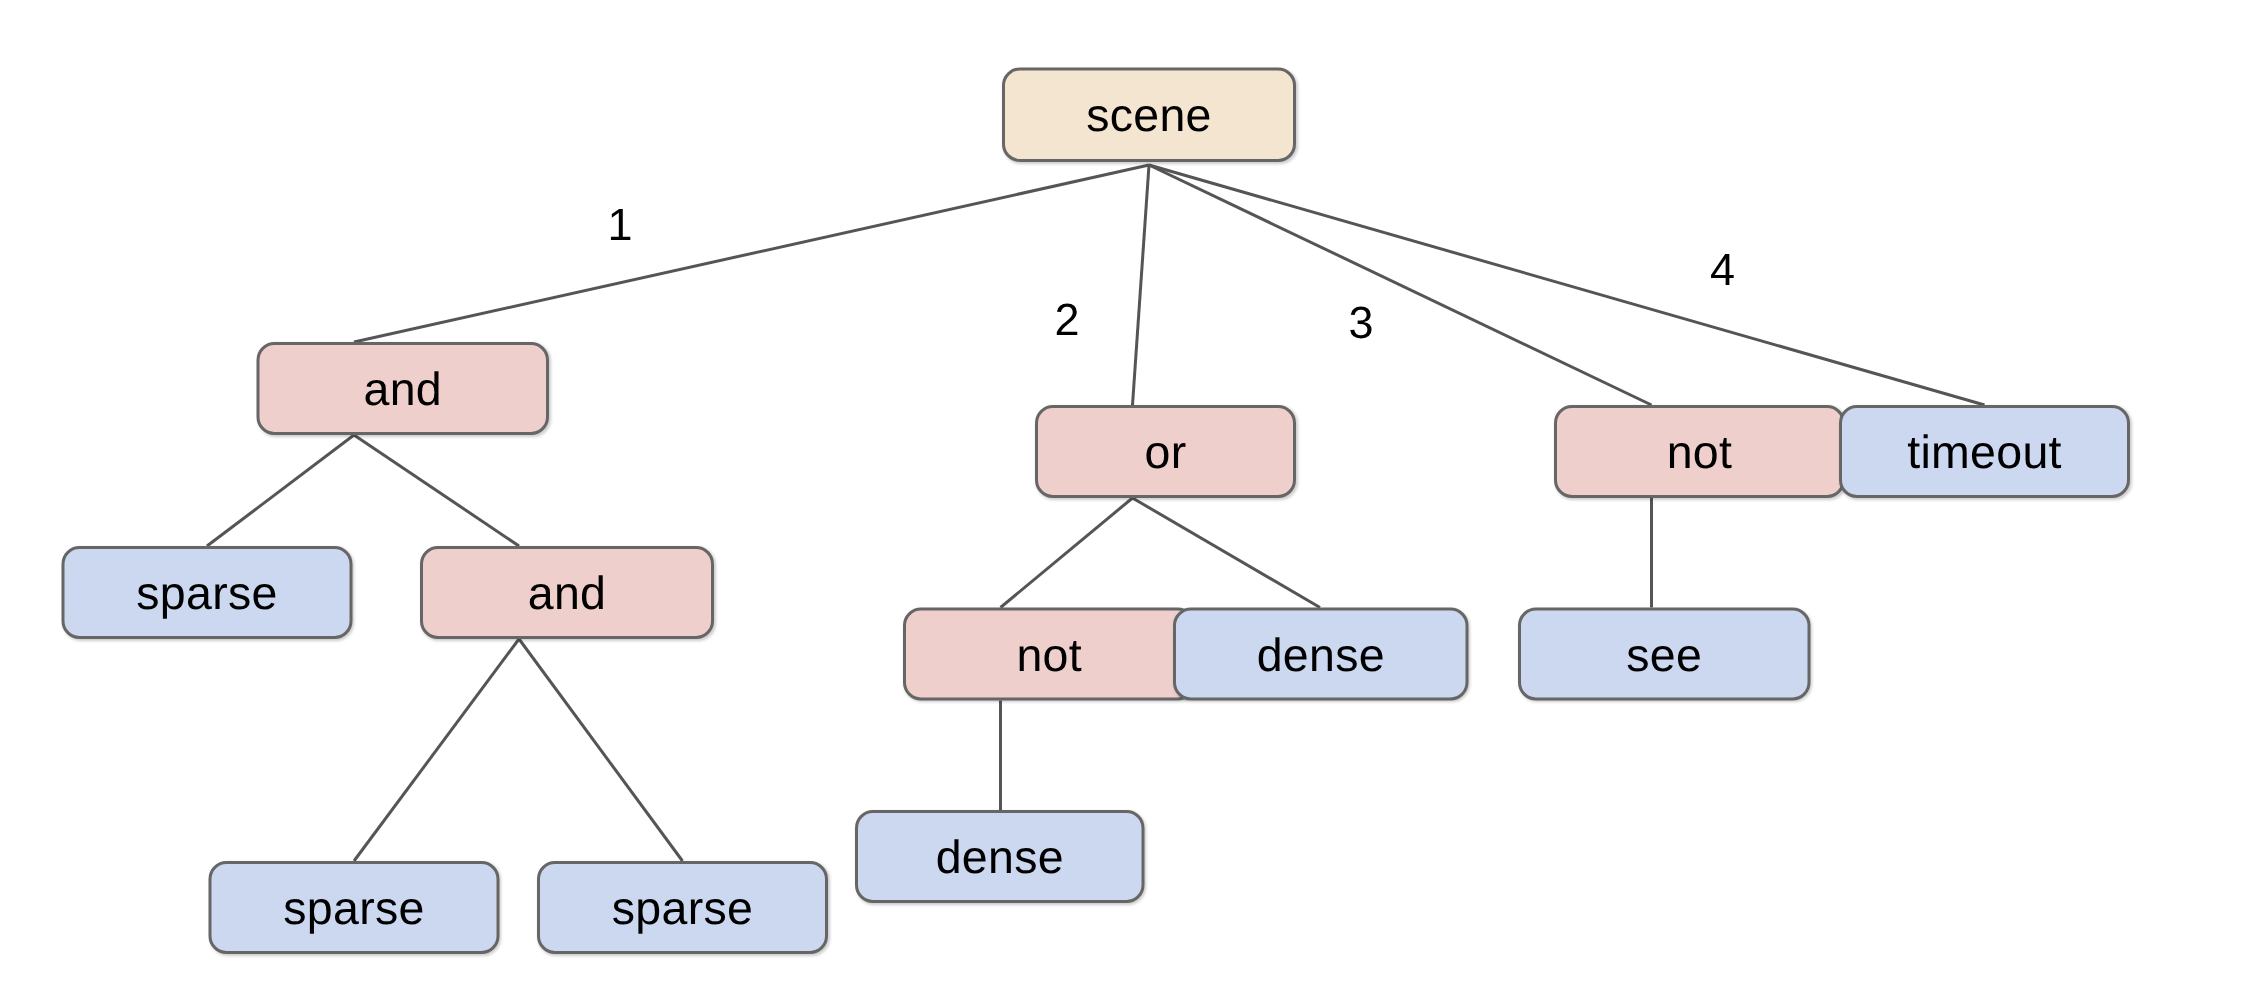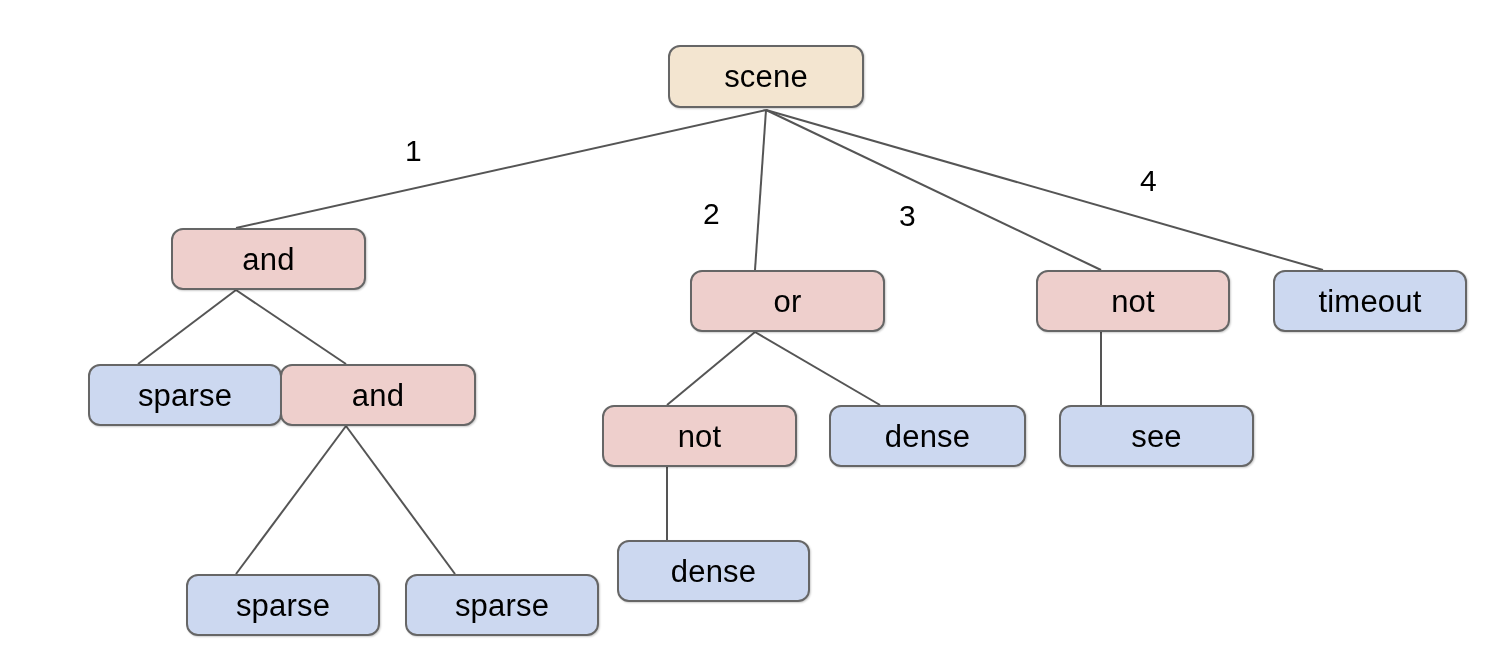--- a/index.html
+++ b/index.html
@@ -41,21 +41,20 @@
   }
   .node-root {
     background: #f3e5d0;
   }
   .node-op {
     background: #eecfcc;
     margin-left: 32px;
   }
   .node-leaf {
     background: #ccd8f0;
-    margin-left: 47px;
   }
   .edge-label {
     position: absolute;
     font-size: 30px;
     line-height: 1;
     color: #000000;
     white-space: nowrap;
   }
 </style>
 </head>
@@ -71,21 +70,21 @@
       <line x1="236" y1="290" x2="346" y2="364" stroke="#555555" stroke-width="2"></line>
       <line x1="346" y1="426" x2="236" y2="574" stroke="#555555" stroke-width="2"></line>
       <line x1="346" y1="426" x2="455" y2="574" stroke="#555555" stroke-width="2"></line>
       <line x1="755" y1="332" x2="667" y2="405" stroke="#555555" stroke-width="2"></line>
       <line x1="755" y1="332" x2="880" y2="405" stroke="#555555" stroke-width="2"></line>
       <line x1="667" y1="467" x2="667" y2="540" stroke="#555555" stroke-width="2"></line>
       <line x1="1101" y1="332" x2="1101" y2="405" stroke="#555555" stroke-width="2"></line>
     </svg>
 <div class="node node-root" style="left: 668px; top: 45px; width: 196px; height: 63px;">scene</div>
     <div class="node node-op" style="left: 139px; top: 228px; width: 195px; height: 62px;">and</div>
-    <div class="node node-op" style="left: 658px; top: 270px; width: 195px; height: 62px;">or</div>
+    <div class="node node-op" style="left: 658px; top: 270px; width: 174px; height: 62px;">or</div>
     <div class="node node-op" style="left: 1004px; top: 270px; width: 194px; height: 62px;">not</div>
     <div class="node node-leaf" style="left: 1226px; top: 270px; width: 194px; height: 62px;">timeout</div>
     <div class="node node-leaf" style="left: 41px; top: 364px; width: 194px; height: 62px;">sparse</div>
     <div class="node node-op" style="left: 248px; top: 364px; width: 196px; height: 62px;">and</div>
     <div class="node node-op" style="left: 570px; top: 405px; width: 195px; height: 62px;">not</div>
     <div class="node node-leaf" style="left: 782px; top: 405px; width: 197px; height: 62px;">dense</div>
     <div class="node node-leaf" style="left: 1012px; top: 405px; width: 195px; height: 62px;">see</div>
     <div class="node node-leaf" style="left: 570px; top: 540px; width: 193px; height: 62px;">dense</div>
     <div class="node node-leaf" style="left: 139px; top: 574px; width: 194px; height: 62px;">sparse</div>
     <div class="node node-leaf" style="left: 358px; top: 574px; width: 194px; height: 62px;">sparse</div>

